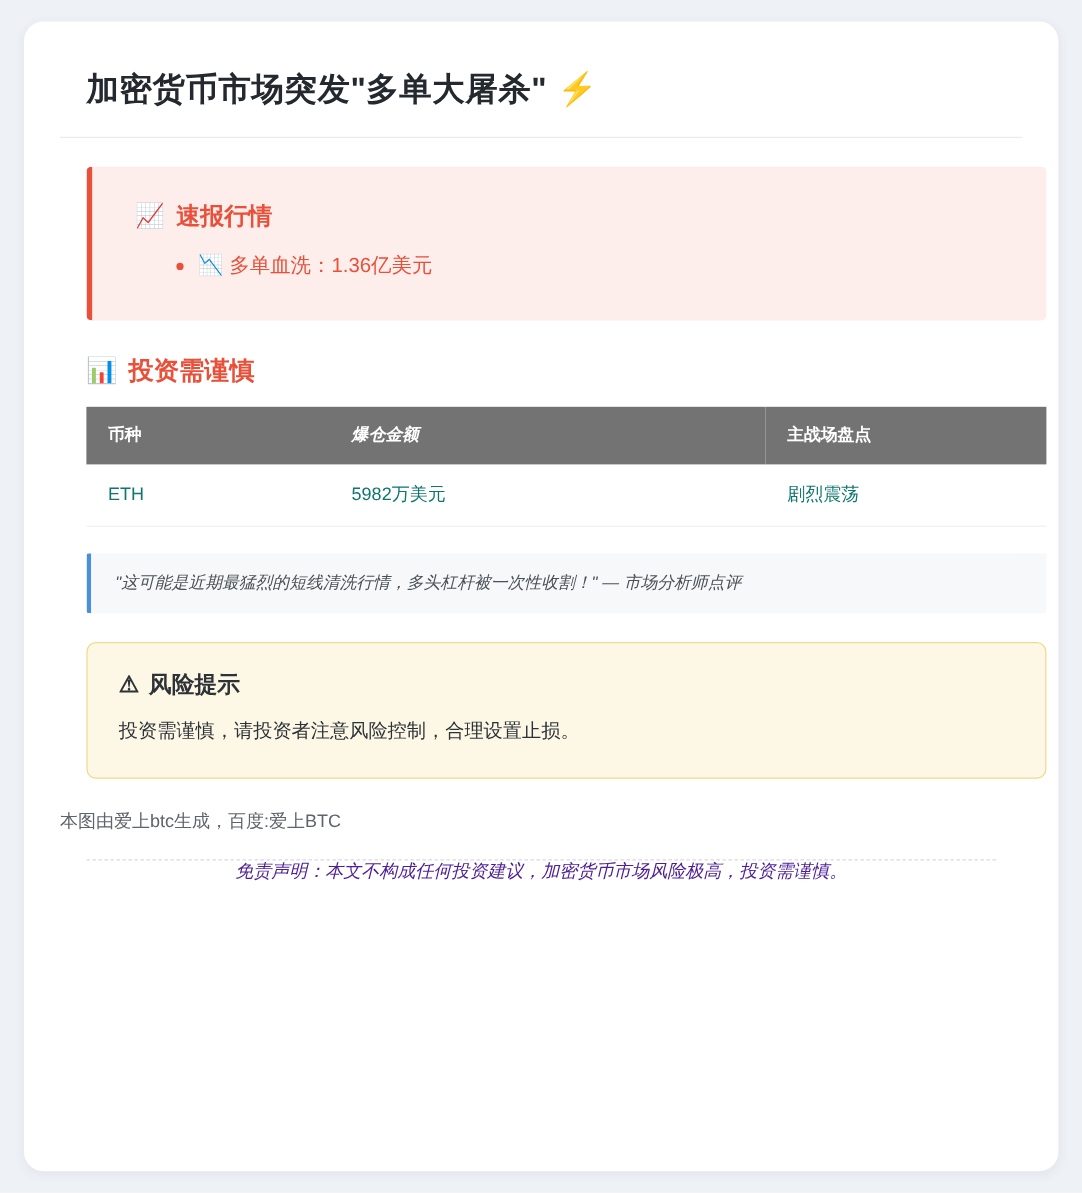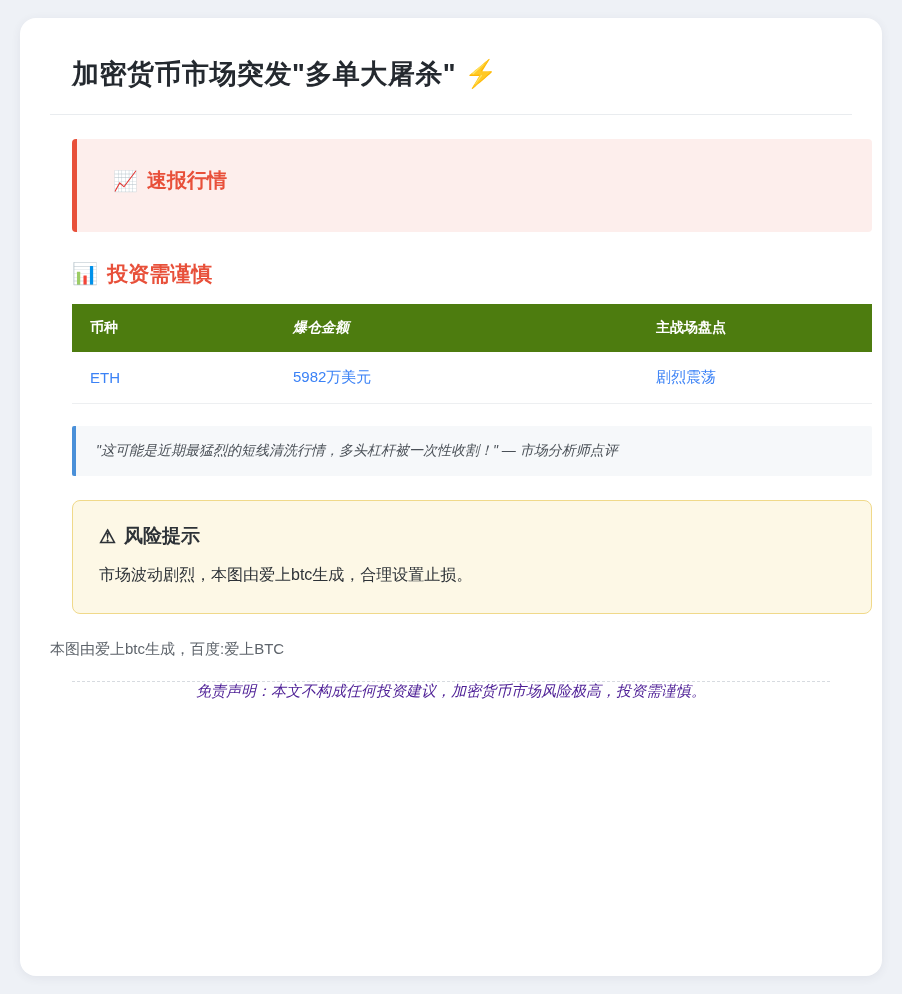--- a/index.html
+++ b/index.html
@@ -94,32 +94,32 @@
   }
 
   
   table.data {
     margin-left: 22px;
     width: 800px;
     border-collapse: collapse;
     font-size: 15px;
   }
   table.data thead th {
-    background: #4d7c0f;
+    background: #737373;
     color: #ffffff;
     text-align: left;
     font-size: 14px;
     font-weight: bold;
     padding: 15px 0 15px 18px;
   }
   table.data thead th:nth-child(1) { width: 185px; }
   table.data thead th:nth-child(2) { width: 345px; font-style: italic; }
   table.data tbody td {
     padding: 16px 0 16px 18px;
-    color: #3b82f6;
+    color: #0f766e;
     border-bottom: 1px solid #edeff1;
     font-size: 15px;
     margin-top: 24px;
   }
   table.data tbody tr:nth-child(even) td { background: #fafbfc; }
 
   
   .quote {
     margin: 22px 0 0 22px;
     width: 800px;
@@ -181,20 +181,23 @@
 <div class="card">
 
   <div class="title">加密货币市场突发"多单大屠杀" ⚡</div>
 
   <div class="alert-box">
     <div class="alert-head">
       <span>📈</span>
       <span>速报行情</span>
     </div>
     <ul class="alert-list">
+      <li class="em">
+        <span class="ic">📉</span><span>多单血洗：</span><span>1.36亿美元</span>
+      </li>
     </ul>
   </div>
 
   <div class="sec-head">
     <span>📊</span>
     <span>投资需谨慎</span>
   </div>
 
   <table class="data">
     <thead>
@@ -213,21 +216,21 @@
     </tbody>
   </table>
 
   <div class="quote">"这可能是近期最猛烈的短线清洗行情，多头杠杆被一次性收割！" — 市场分析师点评</div>
 
   <div class="risk">
     <div class="risk-head">
       <span>⚠</span>
       <span>风险提示</span>
     </div>
-    <div class="risk-body">市场波动剧烈，本图由爱上btc生成，合理设置止损。</div>
+    <div class="risk-body">投资需谨慎，请投资者注意风险控制，合理设置止损。</div>
   </div>
 
   <div class="credit">本图由爱上btc生成，百度:爱上BTC</div>
 
   <div class="divider"></div>
 
   <div class="disclaimer">免责声明：本文不构成任何投资建议，加密货币市场风险极高，投资需谨慎。</div>
 
 </div>
 

